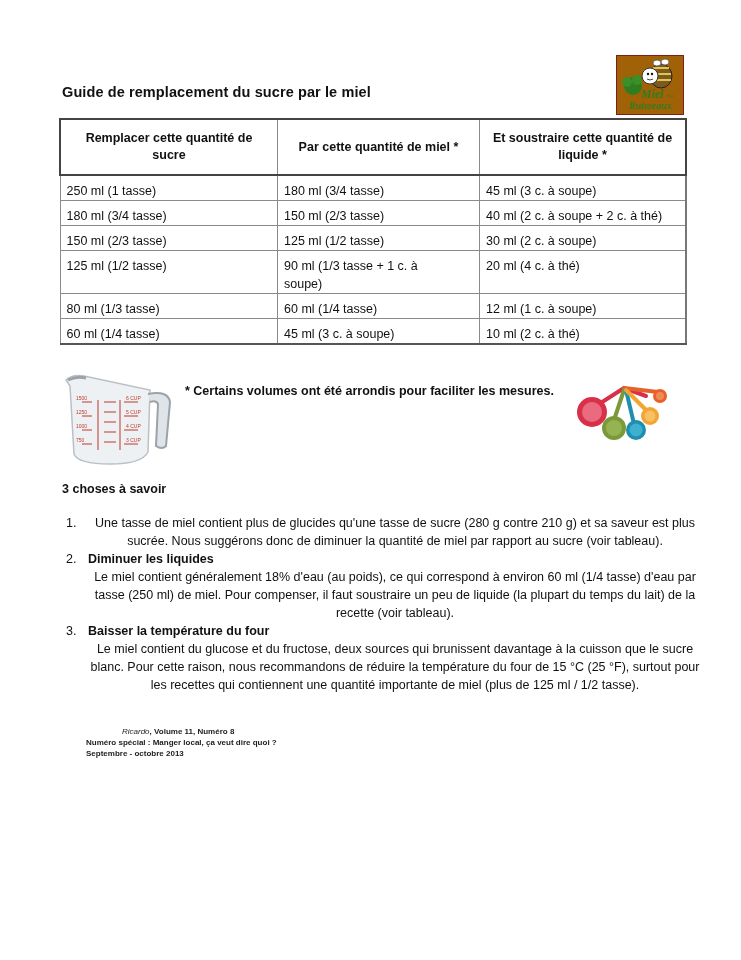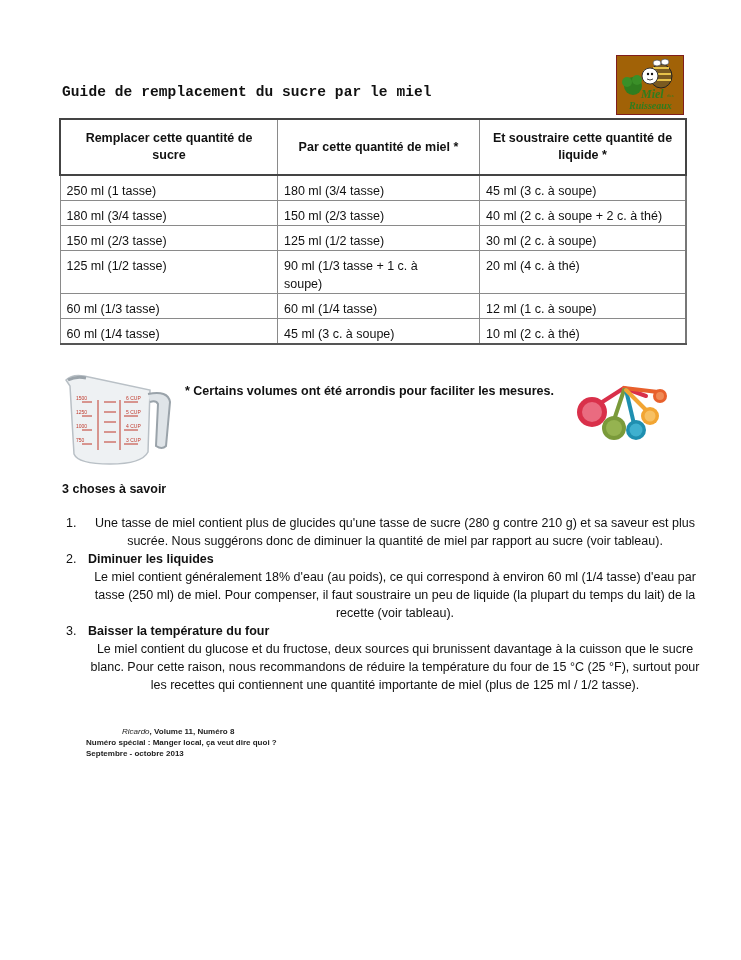--- a/index.html
+++ b/index.html
@@ -1,17 +1,17 @@
 <!DOCTYPE html>
 <html><head>
 <meta charset="utf-8">
 <style>
   html, body { margin: 0; padding: 0; background: #ffffff; }
   body { width: 741px; height: 960px; position: relative; font-family: "Liberation Sans", sans-serif; color: #111; overflow: hidden; }
-  .title { position: absolute; left: 62px; top: 84px; font-size: 14.5px; font-weight: bold; letter-spacing: 0.1px; font-family: Liberation Mono, monospace; }
+  .title { position: absolute; left: 62px; top: 84px; font-size: 14.5px; font-weight: bold; letter-spacing: 0.1px; }
   .logo { position: absolute; left: 616px; top: 55px; width: 66px; height: 58px; background: #a16207; border: 1px solid #7f1d1d; }
   .logo svg { width: 66px; height: 58px; display: block; }
   table.guide { position: absolute; left: 59px; top: 118px; width: 628px; border-collapse: collapse; font-size: 12.5px; }
   table.guide th, table.guide td { border: 1px solid #8a8a8a; vertical-align: top; }
   table.guide th { font-weight: bold; text-align: center; vertical-align: middle; height: 50px; padding: 2px 8px; line-height: 17px; }
   table.guide thead tr { border: 2px solid #444; }
   table.guide thead th { border-top: 2px solid #444; border-bottom: 2px solid #444; }
   table.guide thead th:first-child { border-left: 2px solid #444; }
   table.guide thead th:last-child { border-right: 2px solid #444; }
   table.guide td { padding: 6px 6px 0 6px; line-height: 18px; height: 18px; }
@@ -80,21 +80,21 @@
       <td>150 ml (2/3 tasse)</td>
       <td>125 ml (1/2 tasse)</td>
       <td>30 ml (2 c. à soupe)</td>
     </tr>
     <tr>
       <td>125 ml (1/2 tasse)</td>
       <td style="padding-right:20px;">90 ml (1/3 tasse + 1 c. à soupe)</td>
       <td>20 ml (4 c. à thé)</td>
     </tr>
     <tr>
-      <td>60 ml (1/3 tasse)</td>
+      <td>80 ml (1/3 tasse)</td>
       <td>60 ml (1/4 tasse)</td>
       <td>12 ml (1 c. à soupe)</td>
     </tr>
     <tr>
       <td>60 ml (1/4 tasse)</td>
       <td>45 ml (3 c. à soupe)</td>
       <td>10 ml (2 c. à thé)</td>
     </tr>
   </tbody>
 </table>

